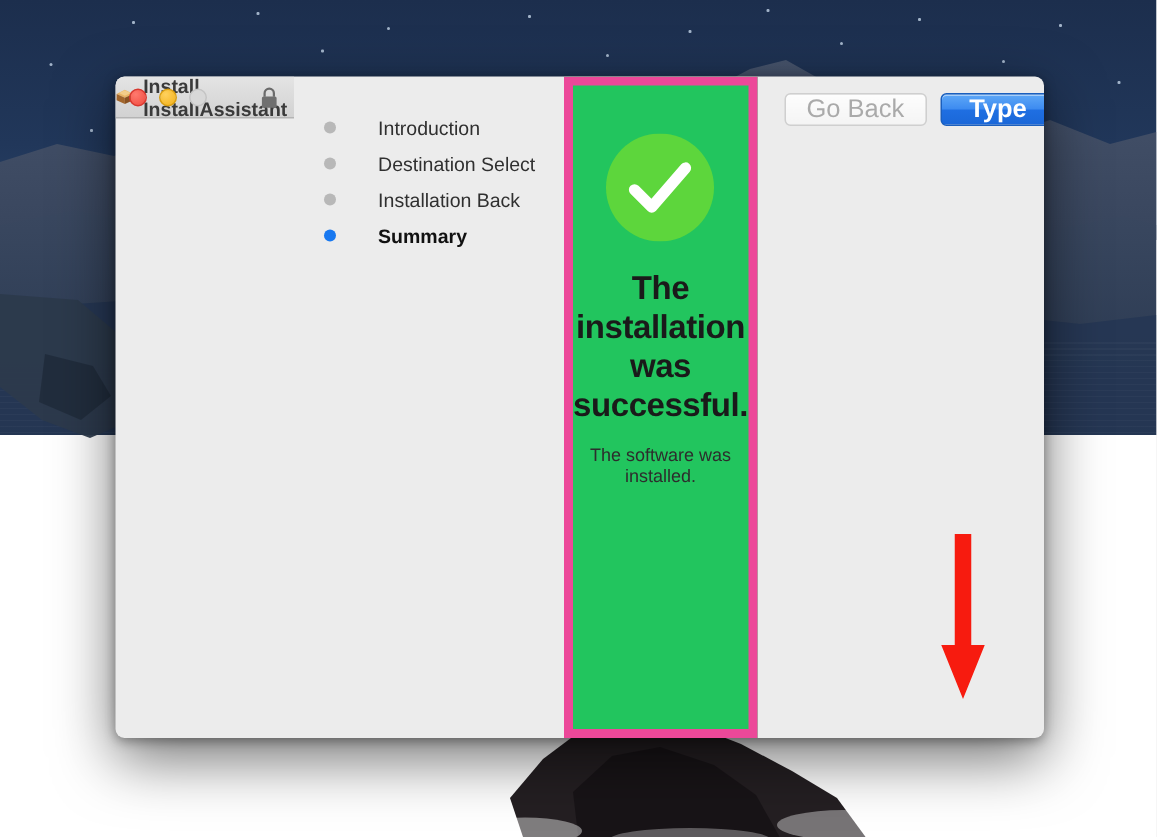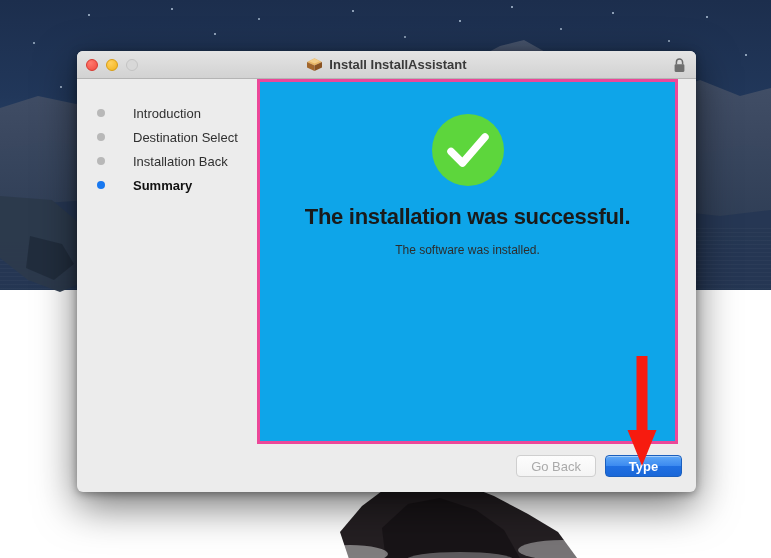--- a/index.html
+++ b/index.html
@@ -67,21 +67,21 @@
     position: absolute;
     left: 77px;
     top: 51px;
     width: 619px;
     height: 441px;
     background: #ececec;
     border-radius: 6px 6px 6px 6px;
     box-shadow: 0 14px 40px rgba(0,0,0,.55), 0 2px 8px rgba(0,0,0,.35);
     overflow: hidden;
     display: flex;
-    flex-direction: column;
+    flex-direction: row;
   }
 
   
   #titlebar {
     position: relative;
     height: 28px;
     flex: 0 0 28px;
     background: linear-gradient(180deg, #e4e4e4 0%, #d2d2d2 100%);
     border-bottom: 1px solid #b4b4b4;
     display: flex;
@@ -147,22 +147,22 @@
   .step .dot {
     width: 8px; height: 8px; border-radius: 50%;
     background: #b8b8b8;
     flex: 0 0 8px;
   }
   .step.active .dot { background: #1878f0; }
   .step.active .step-label { font-weight: bold; color: #111; }
 
   #panel {
     flex: 1 1 auto;
-    background: #0ea5e9;
-    border: 3px solid #ec4899;
+    background: #22c55e;
+    border: 6px solid #ec4899;
     margin: 0 0 0 0;
     position: relative;
     overflow: hidden;
   }
 
   #panel-inner {
     padding-top: 32px;
     text-align: center;
   }
   #check-circle {
@@ -187,21 +187,21 @@
     flex: 0 0 auto;
     height: 48px;
     display: flex;
     align-items: center;
     justify-content: flex-end;
     gap: 9px;
     padding: 0 14px 4px 0;
   }
   .btn {
     font-family: "Liberation Sans", sans-serif;
-    font-size: 13px;
+    font-size: 17px;
     height: 22px;
     min-width: 77px;
     border-radius: 4px;
     display: inline-flex;
     align-items: center;
     justify-content: center;
     padding: 0 14px;
   }
   .btn.secondary {
     background: linear-gradient(180deg,#fdfdfd,#f4f4f4);

